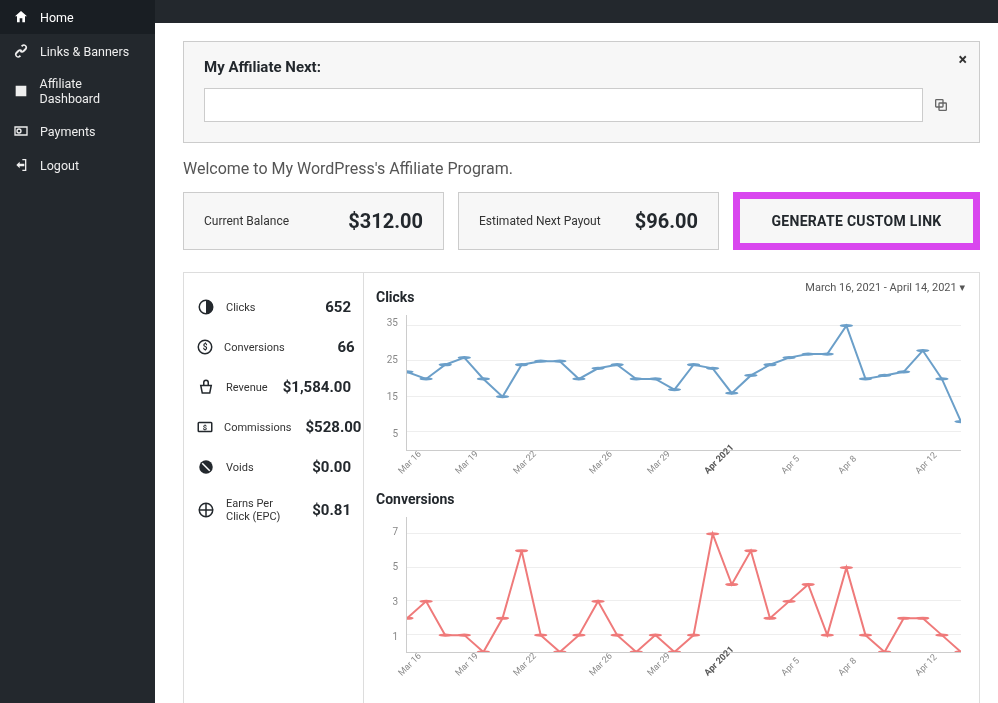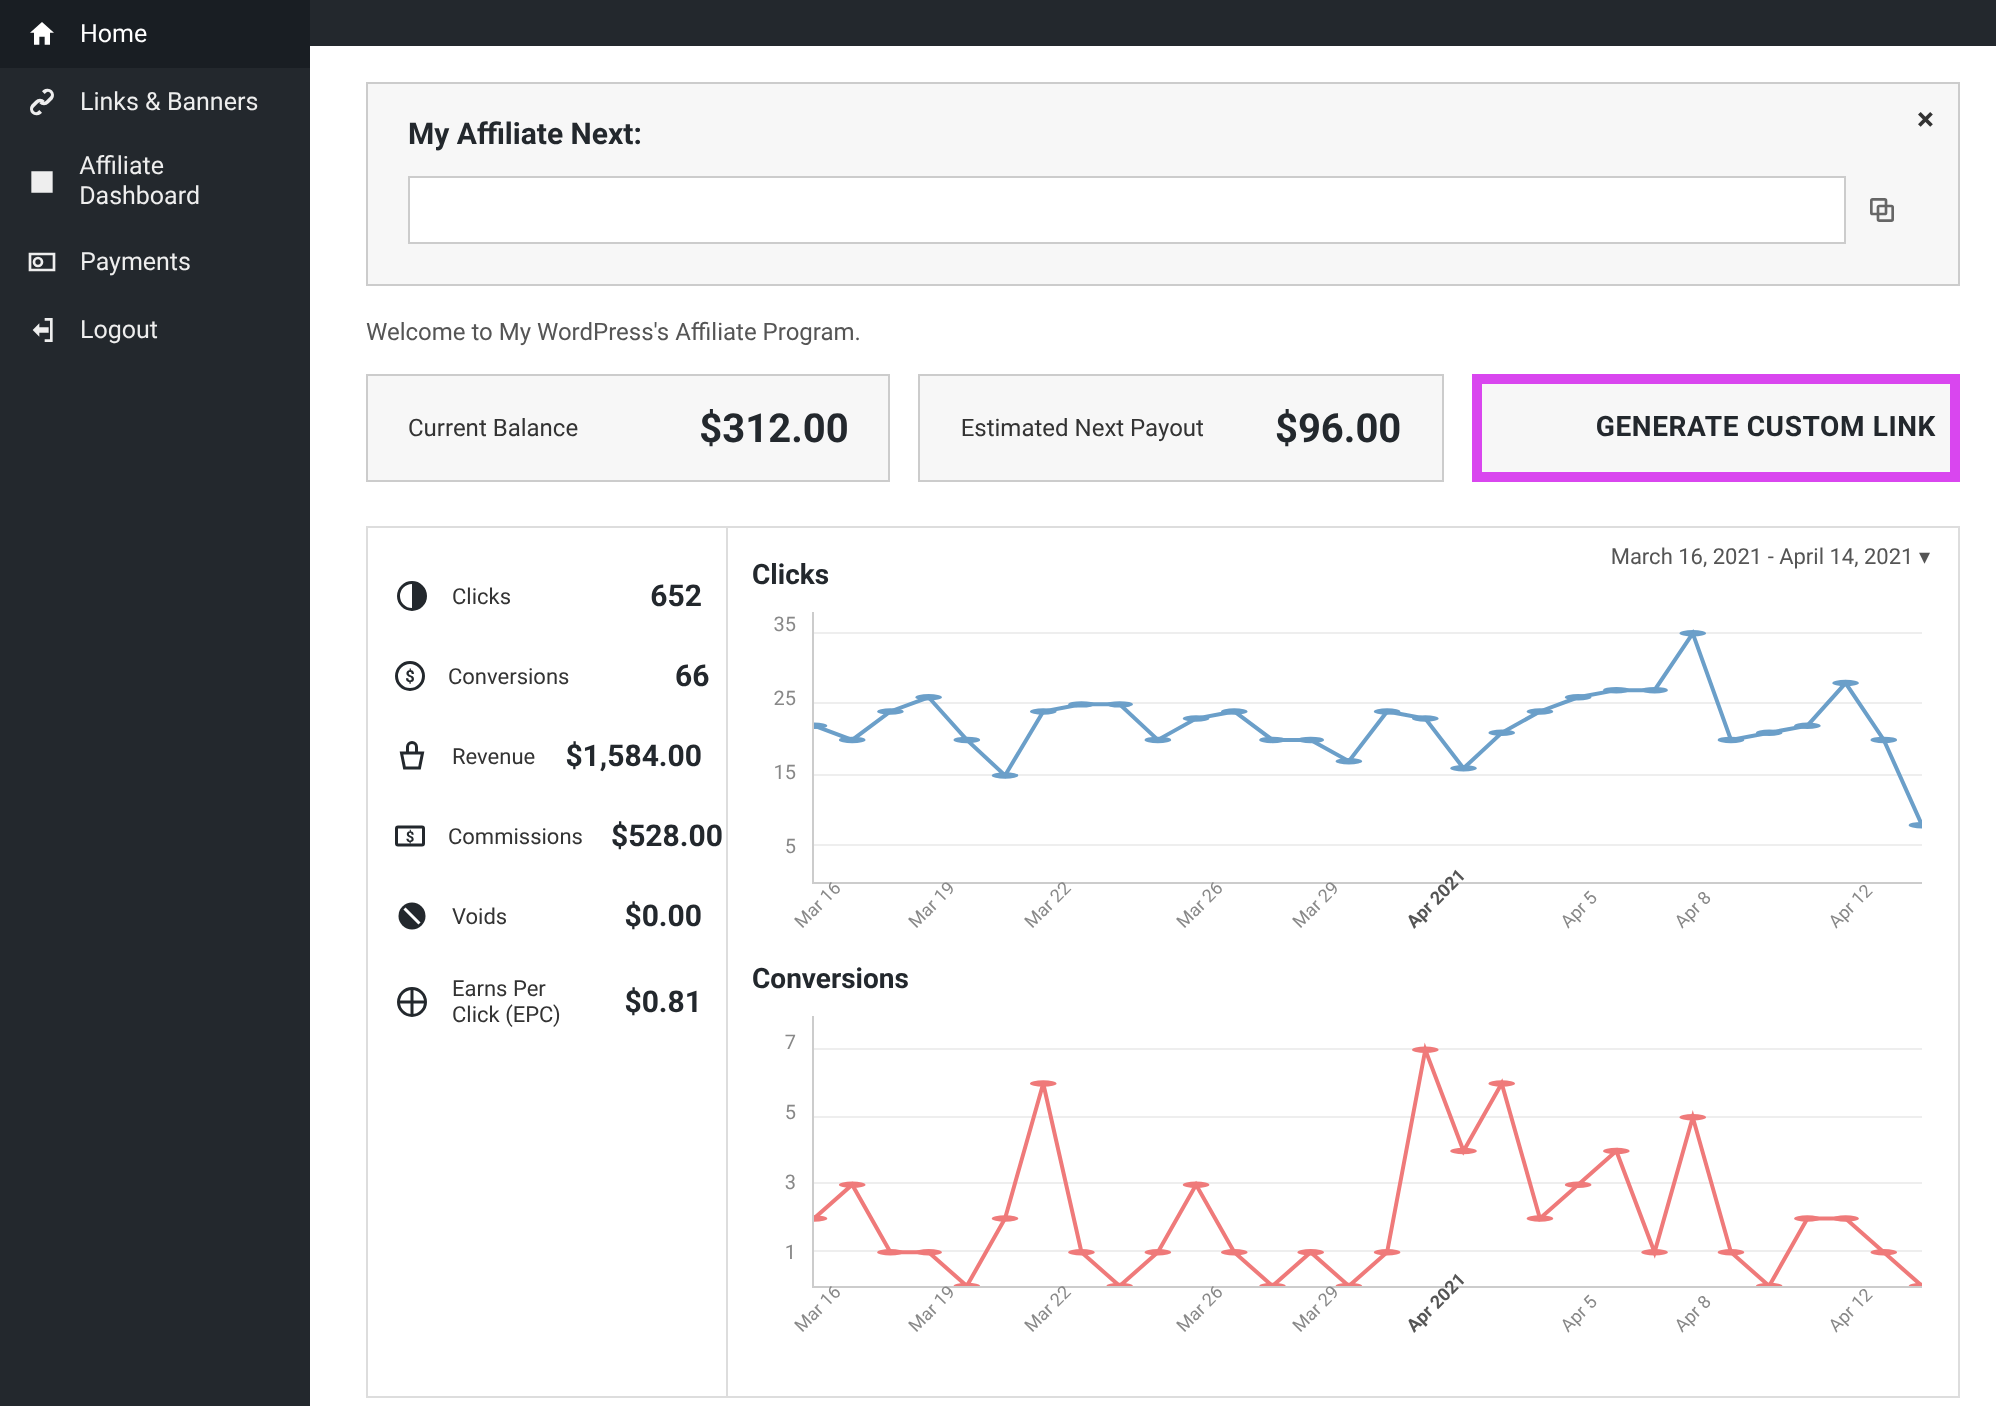--- a/index.html
+++ b/index.html
@@ -20,29 +20,29 @@
 
 .link-box { border: 1px solid #ccc; background: #f7f7f7; padding: 16px 20px 20px 20px; position: relative; margin-bottom: 16px; }
 .link-box .close { position: absolute; top: 8px; right: 12px; cursor: pointer; font-size: 16px; font-weight: bold; color: #333; }
 .link-box h3 { font-size: 15px; font-weight: 700; margin-bottom: 12px; color: #23282d; }
 .link-input-row { display: flex; align-items: center; gap: 0; }
 .link-input { flex: 1; height: 34px; border: 1px solid #ccc; background: #fff; padding: 0 10px; }
 .copy-btn { width: 36px; height: 34px; display: flex; align-items: center; justify-content: center; cursor: pointer; color: #666; }
 
 
 .page-title { font-size: 22px; font-weight: 700; color: #23282d; margin-bottom: 10px; }
-.welcome { font-size: 12px; color: #555; margin-bottom: 14px; }
+.welcome { font-size: 16px; color: #555; margin-bottom: 14px; }
 
 
 .cards-row { display: flex; gap: 14px; margin-bottom: 22px; }
 .card { border: 1px solid #ccc; background: #f7f7f7; padding: 14px 20px; display: flex; align-items: center; justify-content: space-between; }
 .card.balance, .card.payout { flex: 1; }
 .card .label { font-size: 12px; color: #333; }
 .card .value { font-size: 20px; font-weight: 700; color: #23282d; }
-.generate-link { flex: 1; border: 5px solid #d946ef; background: #f7f7f7; padding: 14px 7px; text-align: right; font-weight: 700; font-size: 14px; color: #23282d; cursor: pointer; letter-spacing: 0.3px; }
+.generate-link { flex: 1; border: 7px solid #d946ef; background: #f7f7f7; padding: 14px 7px; text-align: center; font-weight: 700; font-size: 14px; color: #23282d; cursor: pointer; letter-spacing: 0.3px; }
 
 
 .dashboard { display: flex; gap: 0; border: 1px solid #ddd; }
 .metrics { width: 180px; border-right: 1px solid #ddd; padding: 14px 12px; }
 .metric { display: flex; align-items: center; gap: 10px; padding: 10px 0; }
 .metric .icon { width: 20px; height: 20px; display: inline-flex; align-items: center; justify-content: center; }
 .metric .icon svg { width: 18px; height: 18px; fill: #23282d; }
 .metric .mlabel { flex: 1; font-size: 11px; color: #333; }
 .metric .mvalue { font-size: 15px; font-weight: 700; color: #23282d; text-align: right; min-width: 60px; }
 

